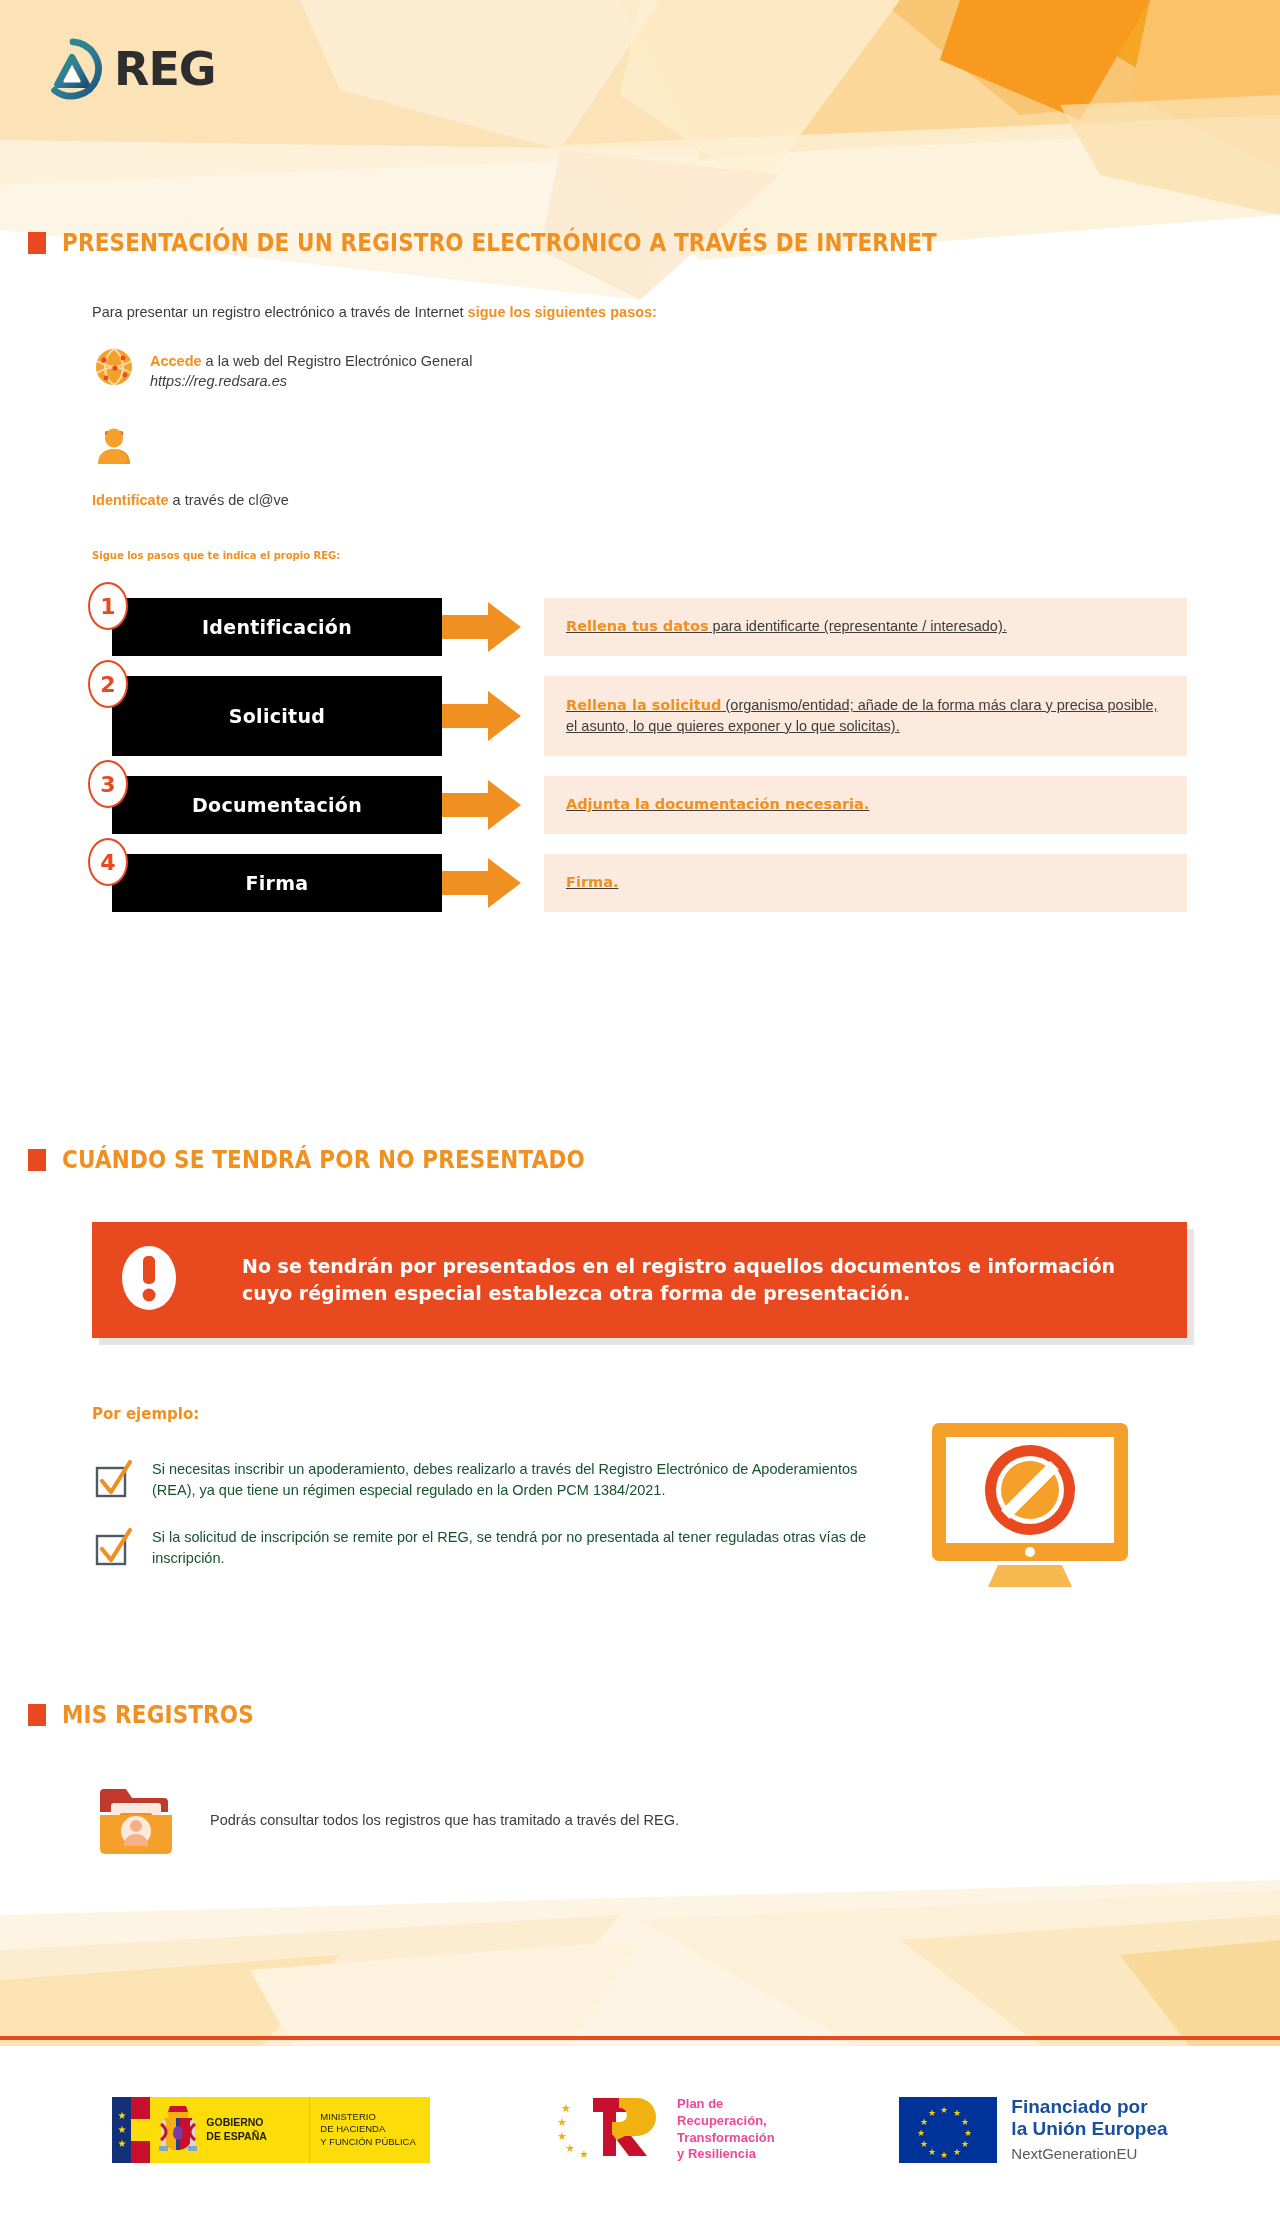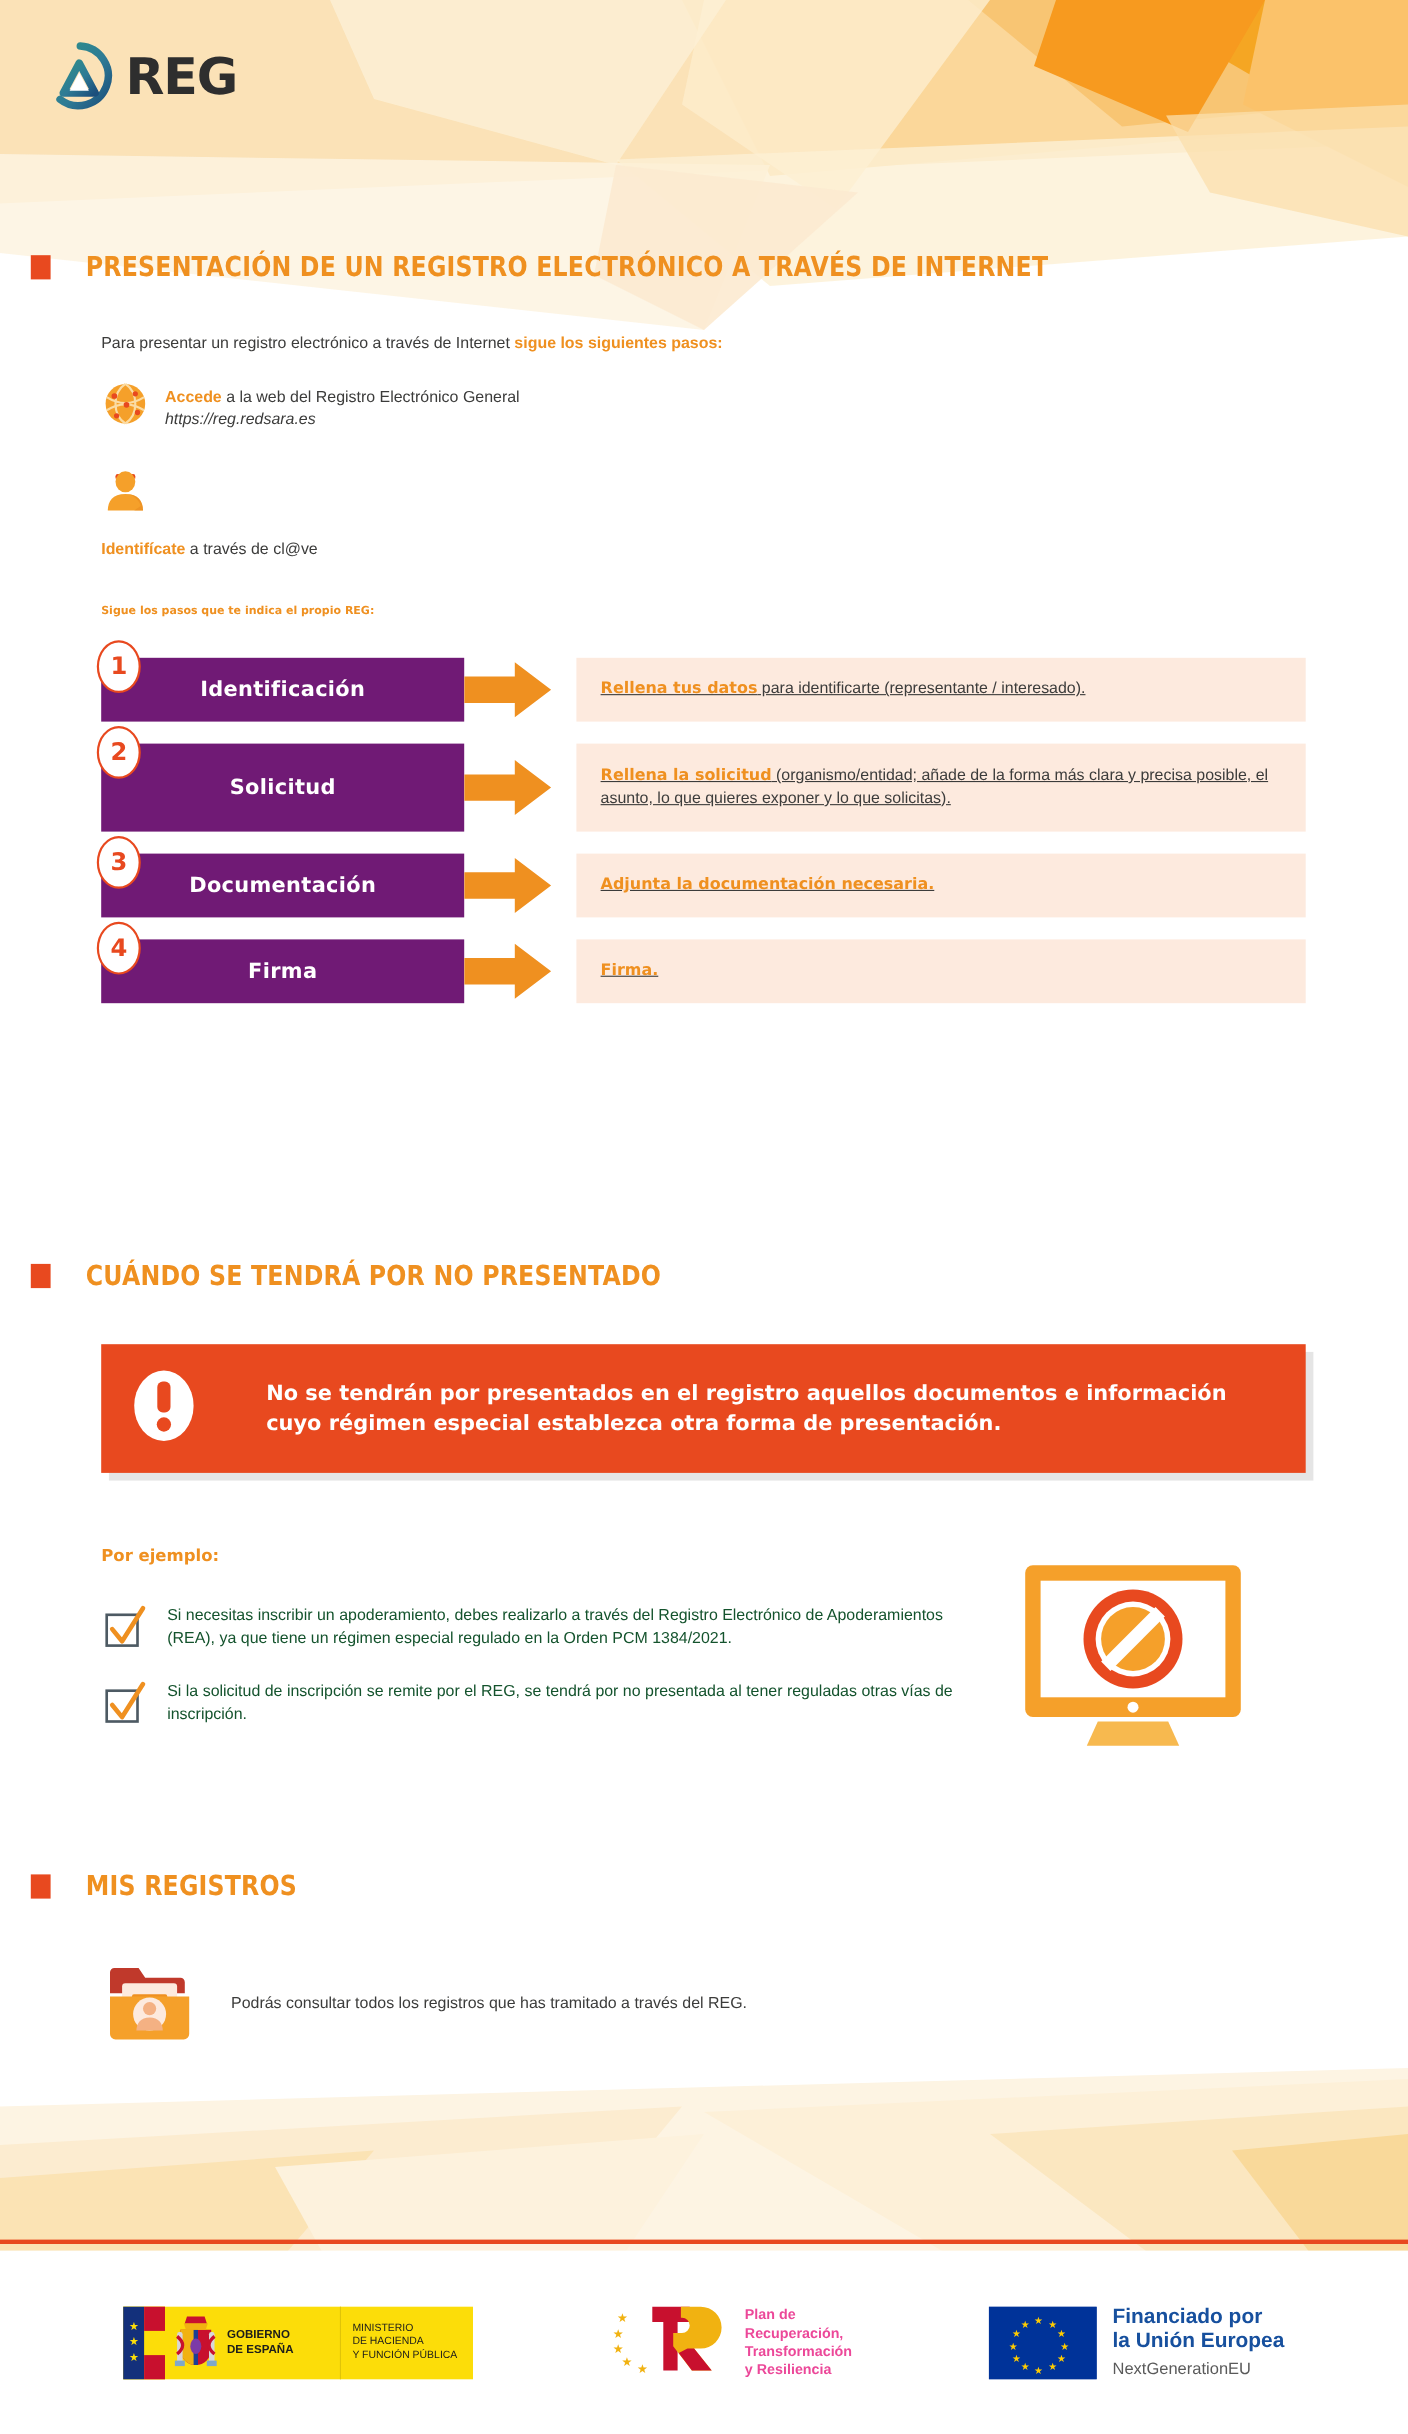--- a/index.html
+++ b/index.html
@@ -40,21 +40,21 @@
     font-size: 46px;
     letter-spacing: -1px;
     color: #2e2e2e;
     line-height: 1;
   }
 
   
   .section-head {
     display: flex;
     align-items: center;
-    gap: 32px;
+    gap: 16px;
     position: relative;
     z-index: 4;
   }
   .section-bullet {
     width: 18px; height: 22px;
     background: #e8491f;
     flex: 0 0 auto;
   }
   .section-title {
     font-family: "DejaVu Sans", sans-serif;
@@ -112,32 +112,33 @@
     align-items: center;
     justify-content: center;
     font-family: "DejaVu Sans", sans-serif;
     font-weight: bold;
     font-size: 22px;
     color: #e8491f;
     z-index: 6;
   }
   .step-bar {
     width: 330px;
-    background: #701a75;
+    background: #000000;
     color: #fff;
     display: flex;
     align-items: center;
     justify-content: center;
     font-family: "DejaVu Sans", sans-serif;
     font-weight: bold;
     font-size: 19px;
     letter-spacing: 0.3px;
     flex: 0 0 330px;
     position: relative;
     z-index: 2;
+    margin-left: 20px;
   }
   .step-arrow {
     flex: 0 0 80px;
     position: relative;
     z-index: 3;
     display: flex;
     align-items: center;
   }
   .step-arrow svg { display:block; }
   .step-gap { flex: 0 0 22px; }

